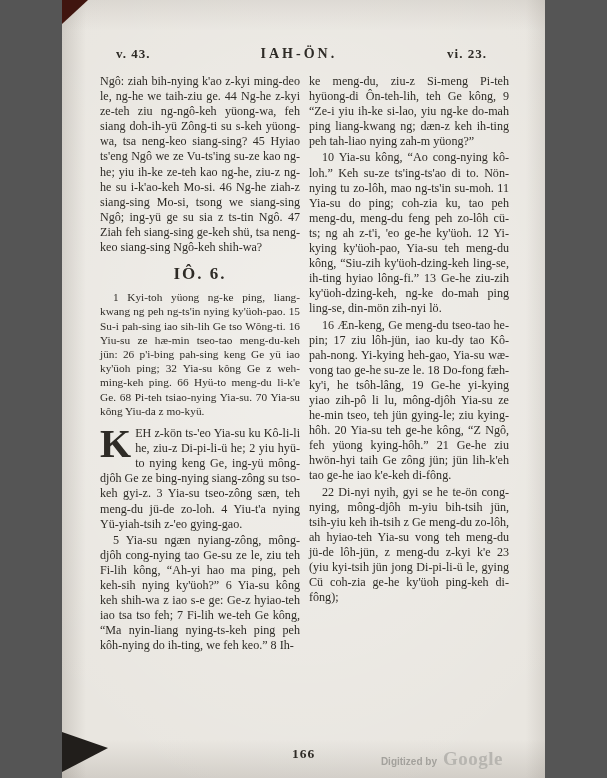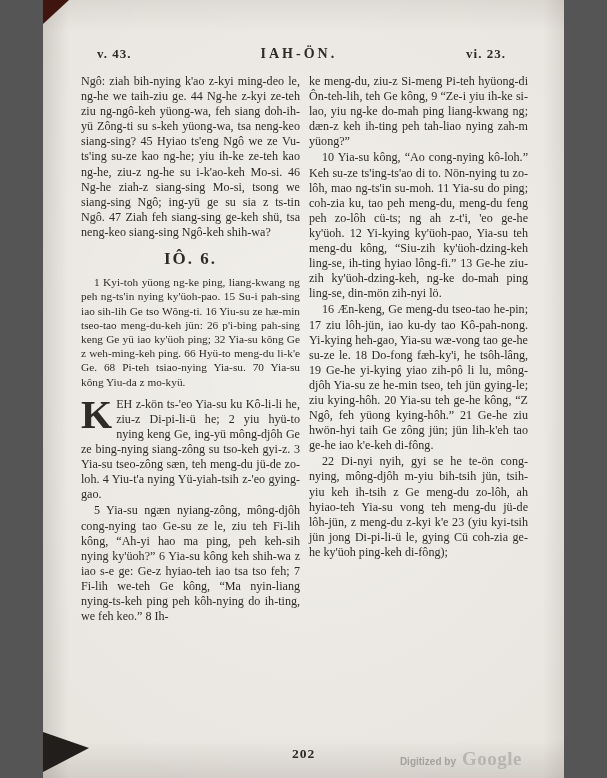--- a/index.html
+++ b/index.html
@@ -1,18 +1,18 @@
 <!DOCTYPE html>
 <html><head>
 <meta charset="utf-8">
 <style>
   html, body { margin: 0; padding: 0; background: #555; }
   .page {
     position: relative;
-    width: 521px;
+    width: 483px;
     height: 778px;
     margin: 0 auto;
     background:
       radial-gradient(ellipse 120% 100% at 50% 45%, rgba(255,255,255,0.35), rgba(0,0,0,0) 60%),
       linear-gradient(90deg, rgba(90,80,70,0.18) 0%, rgba(0,0,0,0) 5%, rgba(0,0,0,0) 96%, rgba(90,80,70,0.12) 100%),
       linear-gradient(180deg, rgba(90,80,70,0.10) 0%, rgba(0,0,0,0) 4%, rgba(0,0,0,0) 95%, rgba(90,80,70,0.16) 100%),
       #e9e6e0;
     overflow: hidden;
     font-family: "Liberation Serif", "DejaVu Serif", serif;
     color: #2e2b26;
@@ -140,21 +140,21 @@
 
     <div class="col">
       <p class="para noindent">ke meng-du, ziu-z Si-meng Pi-teh hyüong-di Ôn-teh-lih, teh Ge kông, 9 “Ze-i yiu ih-ke si-lao, yiu ng-ke do-mah ping liang-kwang ng; dæn-z keh ih-ting peh tah-liao nying zah-m yüong?”</p>
       <p class="para">10 Yia-su kông, “Ao cong-nying kô-loh.” Keh su-ze ts'ing-ts'ao di to. Nön-nying tu zo-lôh, mao ng-ts'in su-moh. 11 Yia-su do ping; coh-zia ku, tao peh meng-du, meng-du feng peh zo-lôh cü-ts; ng ah z-t'i, 'eo ge-he ky'üoh. 12 Yi-kying ky'üoh-pao, Yia-su teh meng-du kông, “Siu-zih ky'üoh-dzing-keh ling-se, ih-ting hyiao lông-fi.” 13 Ge-he ziu-zih ky'üoh-dzing-keh, ng-ke do-mah ping ling-se, din-mön zih-nyi lö.</p>
       <p class="para">16 Æn-keng, Ge meng-du tseo-tao he-pin; 17 ziu lôh-jün, iao ku-dy tao Kô-pah-nong. Yi-kying heh-gao, Yia-su wæ-vong tao ge-he su-ze le. 18 Do-fong fæh-ky'i, he tsôh-lâng, 19 Ge-he yi-kying yiao zih-pô li lu, mông-djôh Yia-su ze he-min tseo, teh jün gying-le; ziu kying-hôh. 20 Yia-su teh ge-he kông, “Z Ngô, feh yüong kying-hôh.” 21 Ge-he ziu hwön-hyi taih Ge zông jün; jün lih-k'eh tao ge-he iao k'e-keh di-fông.</p>
       <p class="para">22 Di-nyi nyih, gyi se he te-ön cong-nying, mông-djôh m-yiu bih-tsih jün, tsih-yiu keh ih-tsih z Ge meng-du zo-lôh, ah hyiao-teh Yia-su vong teh meng-du jü-de lôh-jün, z meng-du z-kyi k'e 23 (yiu kyi-tsih jün jong Di-pi-li-ü le, gying Cü coh-zia ge-he ky'üoh ping-keh di-fông);</p>
     </div>
 
   </div>
 
-  <div class="page-number">202</div>
+  <div class="page-number">166</div>
 
   <div class="watermark">
     <span>Digitized by</span>
     <span class="brand">Google</span>
   </div>
 
   <div class="corner-bl"></div>
 
 </div>
 

